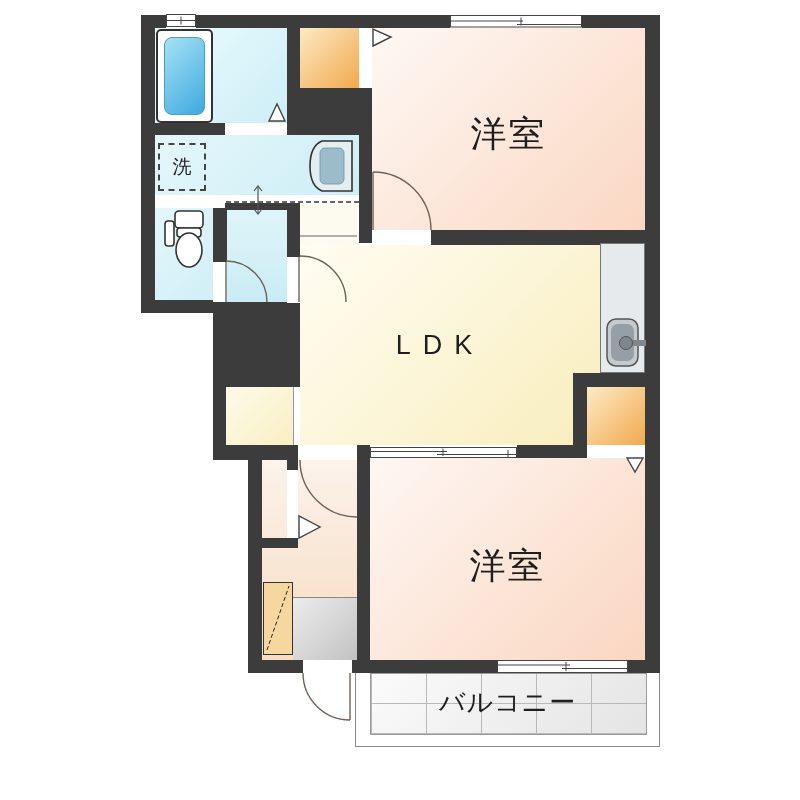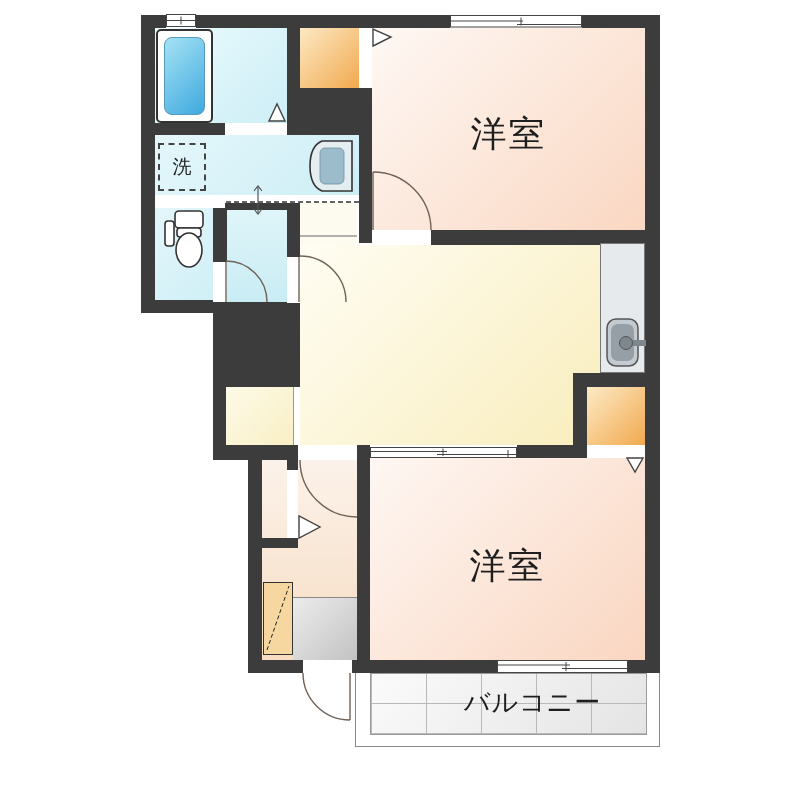--- a/index.html
+++ b/index.html
@@ -163,16 +163,17 @@
       <rect x="607" y="319" width="31" height="47" rx="9" fill="#c3cbd0" stroke="#555" stroke-width="1.5"></rect>
       <rect x="611" y="324" width="23" height="37" rx="7" fill="#969ea6"></rect>
       <rect x="631" y="340" width="15" height="6" fill="#7e868e"></rect>
       <circle cx="626" cy="343" r="6.5" fill="#7e868e" stroke="#555" stroke-width="1"></circle>
     </g>
 
     <line x1="267" y1="650" x2="289" y2="586" stroke="#222" stroke-width="1" stroke-dasharray="4,2.5"></line>
   </svg>
 
   <div id="bedroom1-label" class="room-label" style="left:372px;top:110px;width:273px;">洋室</div>
+  <div id="ldk-label" class="room-label" style="left:300px;top:330px;width:280px;">LDK</div>
   <div id="bedroom2-label" class="room-label" style="left:370px;top:542px;width:275px;">洋室</div>
-  <div id="balcony-label" class="room-label" style="left:370px;top:685px;width:275px;margin-left:25px;">バルコニー</div>
+  <div id="balcony-label" class="room-label" style="left:370px;top:685px;width:275px;">バルコニー</div>
 
 </div>
 
 </body></html>

